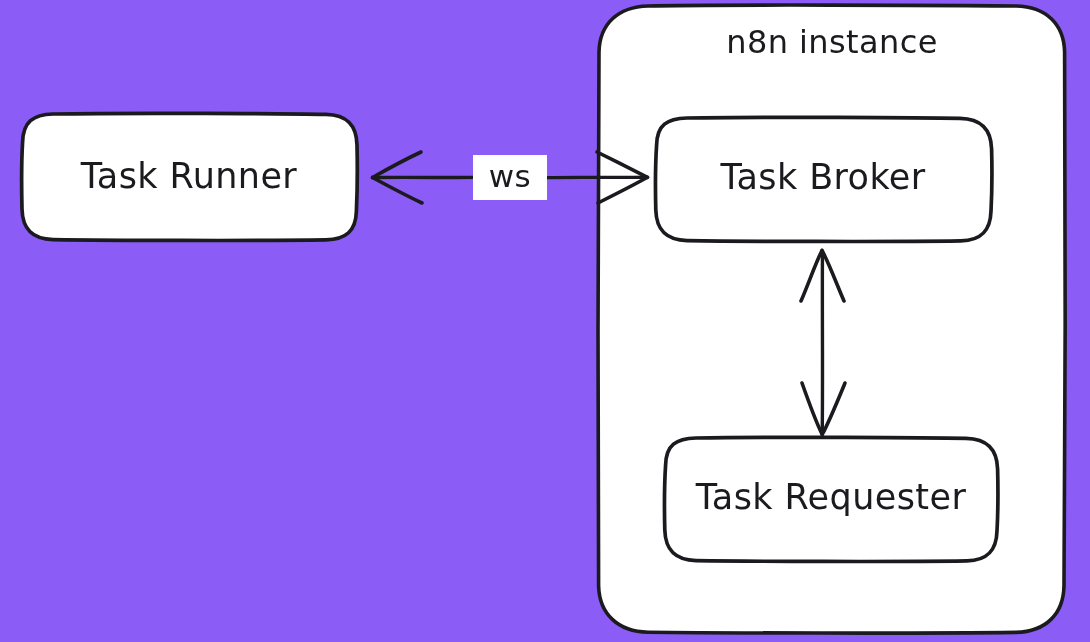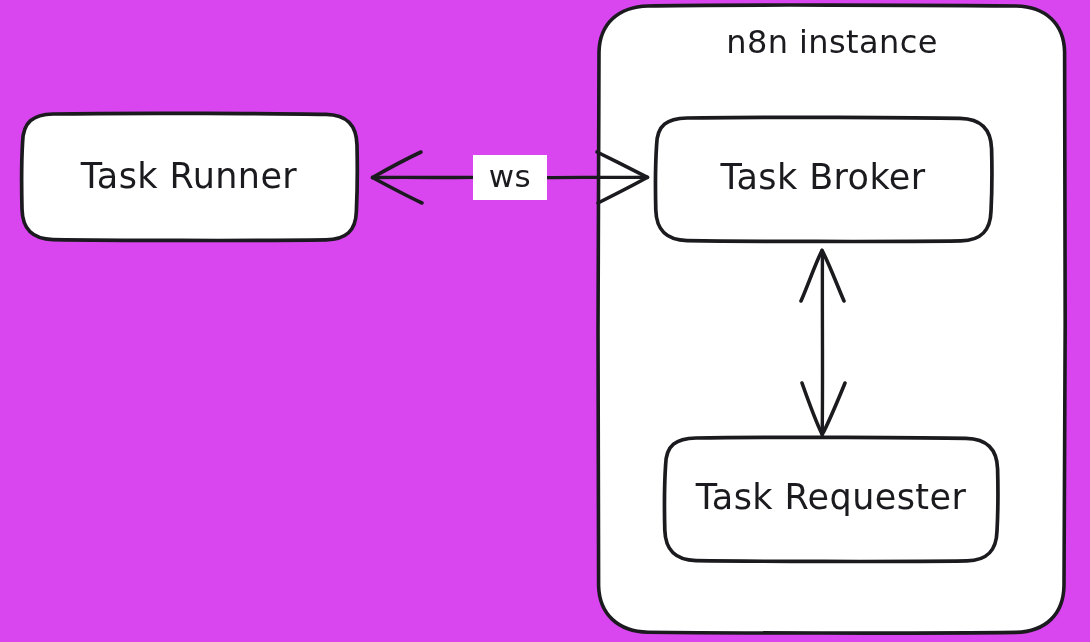--- a/index.html
+++ b/index.html
@@ -10,21 +10,21 @@
   body {
     width: 1090px;
     height: 642px;
     overflow: hidden;
     font-family: "DejaVu Sans", sans-serif;
   }
   #diagram-root {
     position: relative;
     width: 1090px;
     height: 642px;
-    background: #d946ef;
+    background: #8b5cf6;
   }
   svg#diagram-svg {
     position: absolute;
     top: 0;
     left: 0;
     width: 1090px;
     height: 642px;
     display: block;
   }
   .shape-stroke {

